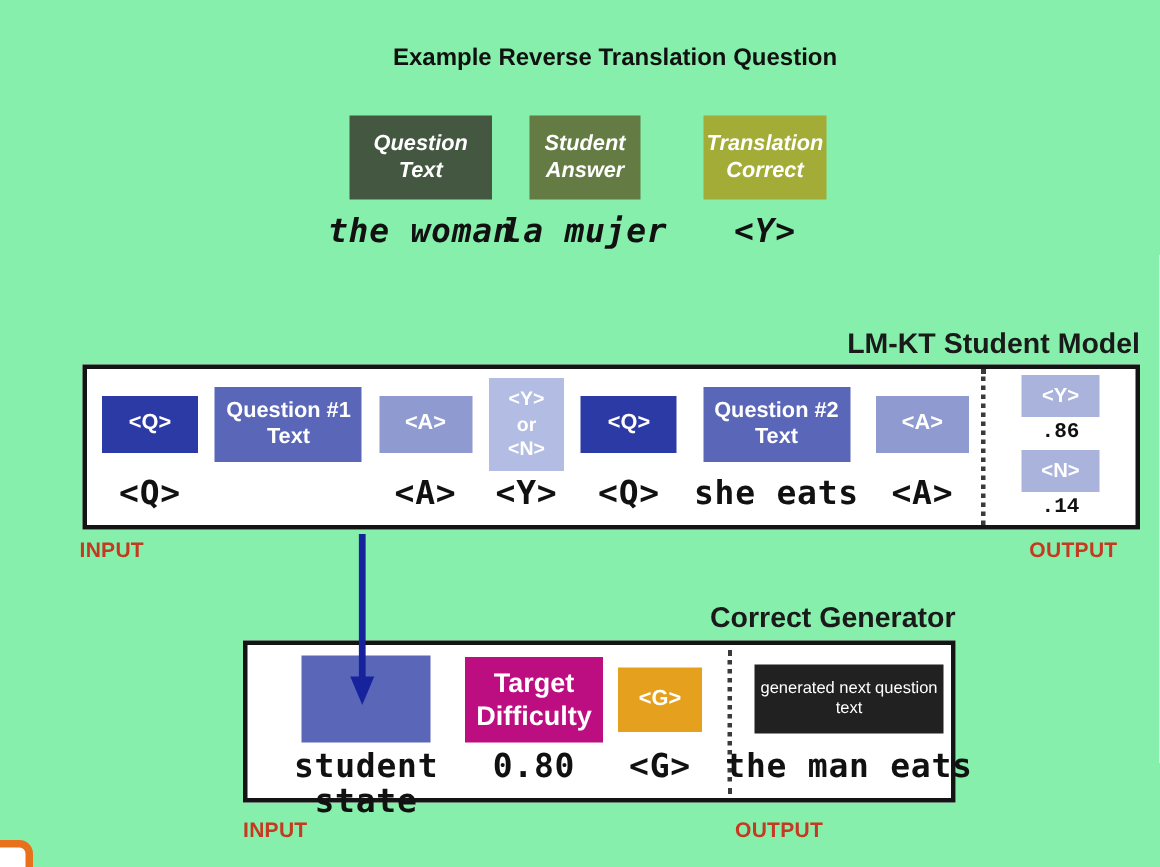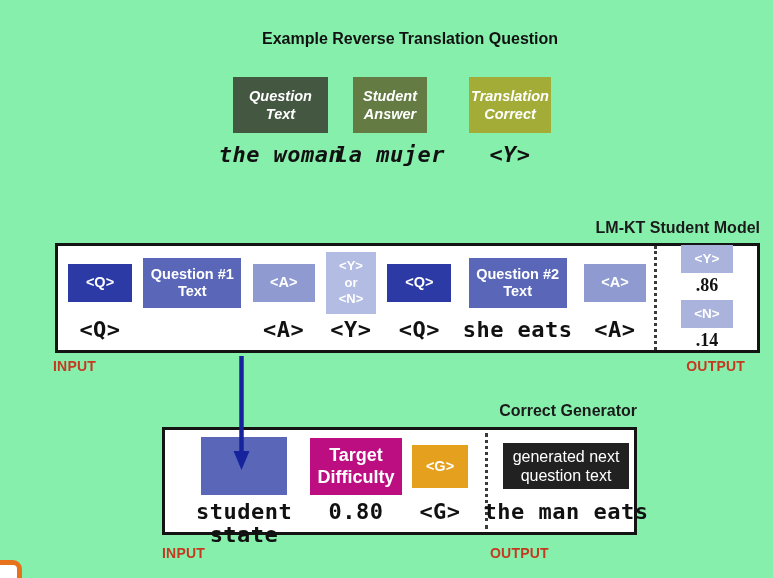--- a/index.html
+++ b/index.html
@@ -1,18 +1,18 @@
 <!DOCTYPE html>
 <html><head>
 <meta charset="utf-8">
 <style>
   html,body{margin:0;padding:0;background:#fff;}
   .page{position:relative;width:773px;height:578px;background:#86efac;overflow:hidden;
         font-family:"Liberation Sans",sans-serif;color:#111;}
-  .bold-title{font-weight:bold;font-size:16px;color:#1a1a1a;white-space:nowrap;}
+  .bold-title{font-weight:bold;font-size:19px;color:#1a1a1a;white-space:nowrap;}
   .mono{font-family:"DejaVu Sans Mono",monospace;font-weight:bold;color:#111;}
 
   
   .example-title{position:absolute;left:262px;top:30px;font-weight:bold;font-size:16px;white-space:nowrap;}
   .example-row{position:absolute;left:233px;top:77px;display:flex;}
   .ex-col{display:flex;flex-direction:column;align-items:center;font-style:italic;}
   .ex-col.c1{width:95px;margin-right:25px;}
   .ex-col.c2{width:74px;margin-right:42px;}
   .ex-col.c3{width:82px;}
   .ex-box{width:100%;height:56px;display:flex;align-items:center;justify-content:center;
@@ -34,21 +34,21 @@
   .tok-q{background:#2c3aa6;width:64px;height:38px;}
   .tok-qtext{background:#5a67b8;width:98px;height:50px;}
   .tok-a{background:#8e9ad0;width:62px;height:38px;}
   .tok-yn{background:#b3bce3;width:30px;height:62px;padding:0 10px;font-size:13px;line-height:1.3;}
   .sm-label{font-family:"DejaVu Sans Mono",monospace;font-weight:bold;font-size:22px;
             letter-spacing:.5px;white-space:nowrap;margin-top:1px;}
   .sm-output{width:100px;border-left:3px dotted #3a3a3a;display:flex;flex-direction:column;
              align-items:center;justify-content:center;gap:4px;}
   .out-item{display:flex;flex-direction:column;align-items:center;}
   .tok-out{background:#a9b3dc;width:52px;height:28px;font-size:13.5px;}
-  .out-prob{font-family:Liberation Serif, serif;font-weight:bold;font-size:18px;margin-top:2px;}
+  .out-prob{font-family:Liberation Mono, monospace;font-weight:bold;font-size:14px;margin-top:2px;}
 
   .io-label{position:absolute;color:#c43a21;font-weight:bold;font-size:14px;letter-spacing:.2px;white-space:nowrap;}
   .sm-in{left:53px;top:358px;}
   .sm-out{right:28px;top:358px;}
   .qg-in{left:162px;top:545px;}
   .qg-out{left:490px;top:545px;}
 
   
   .qg-title{position:absolute;top:402px;right:136px;}
   .qg-box{position:absolute;left:162px;top:427px;width:475px;height:108px;
@@ -62,21 +62,21 @@
   .state-label{white-space:normal;width:96px;}
   .td-col{left:145px;top:5px;width:92px;}
   .td-box{width:92px;height:57px;background:#bc0e81;color:#fff;display:flex;align-items:center;
           justify-content:center;text-align:center;font-size:18px;font-weight:600;line-height:1.25;}
   .g-col{left:247px;top:5px;width:56px;}
   .g-box{width:56px;height:43px;background:#e5a11d;color:#fff;display:flex;align-items:center;
          justify-content:center;font-size:14.5px;font-weight:600;}
   .qg-sep{position:absolute;left:320px;top:3px;bottom:3px;border-left:3px dotted #3a3a3a;}
   .out-col{left:334px;top:5px;width:134px;}
   .gen-box{width:122px;height:42px;background:#212121;color:#fff;display:flex;align-items:center;
-           justify-content:center;text-align:center;font-size:16px;font-weight:500;line-height:1.2;padding:2px;}
+           justify-content:center;text-align:center;font-size:11px;font-weight:500;line-height:1.2;padding:2px;}
   .nowrap{white-space:nowrap;}
 
   
   .arrow-svg{position:absolute;left:0;top:0;pointer-events:none;}
   .corner-shape{position:absolute;left:-18px;top:560px;width:30px;height:30px;
                 border:5px solid #e8721c;border-radius:9px;background:#fff;}
 </style>
 </head>
 <body>
 

